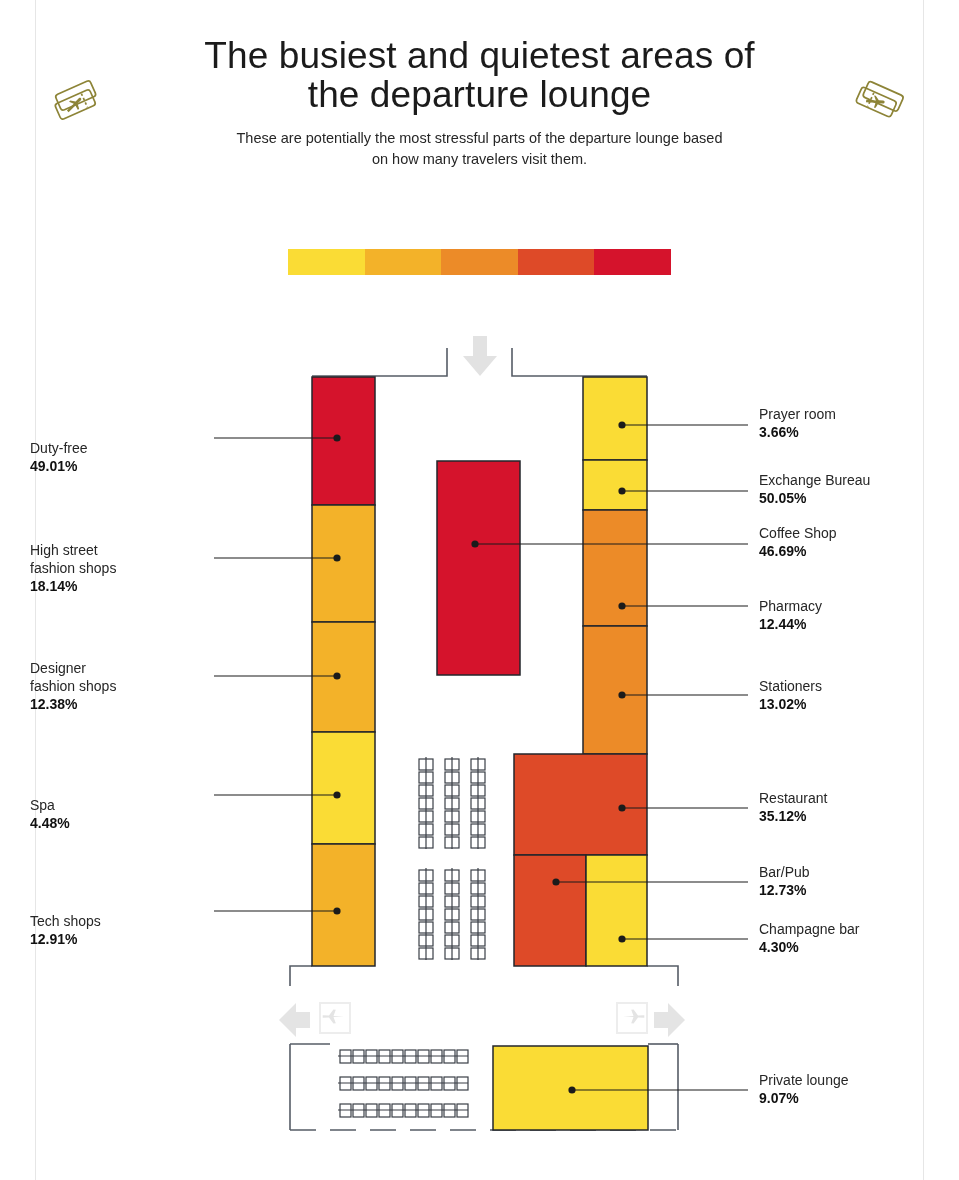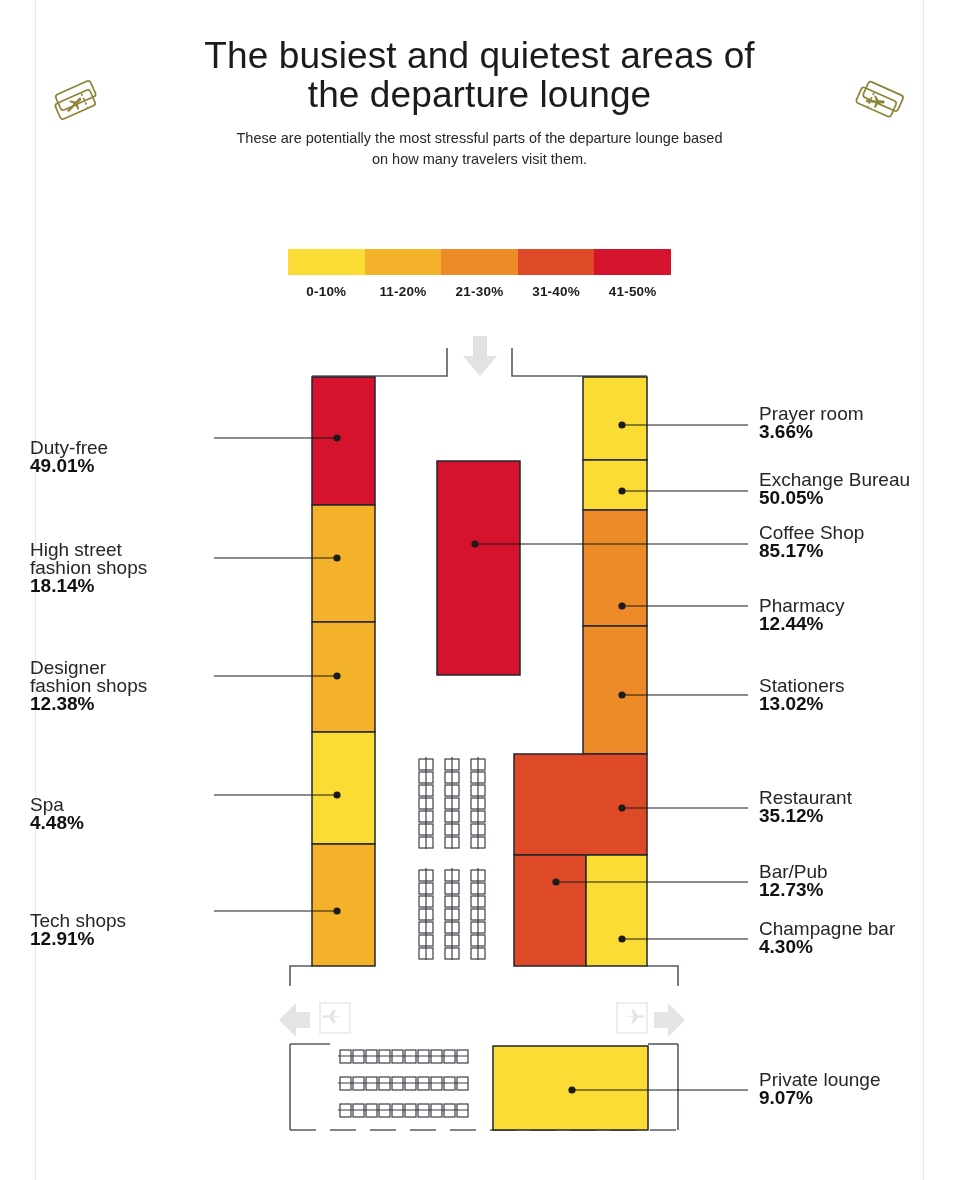--- a/index.html
+++ b/index.html
@@ -36,21 +36,21 @@
   .legend-labels span{
     flex:1 1 0;text-align:center;font-size:13.5px;font-weight:700;color:#1b1b1b;
     letter-spacing:.2px;
   }
 
   
   .map{position:absolute;left:0;top:330px;width:959px;height:820px;}
   .map svg{display:block;}
 
   
-  .lbl{position:absolute;font-size:19px;line-height:18px;color:#1b1b1b;}
+  .lbl{position:absolute;font-size:14px;line-height:18px;color:#1b1b1b;}
   .lbl .nm{font-weight:400;color:#262626;display:block;}
   .lbl .pc{font-weight:700;color:#111;display:block;}
   .lbl.left{text-align:left;margin-top:21px;}
   .lbl.right{text-align:left;}
 </style>
 </head>
 <body>
 
 <div class="page-rule left"></div>
 <div class="page-rule right"></div>
@@ -85,27 +85,20 @@
   </svg>
 </div>
 
 <div class="legend">
   <div class="legend-bar">
     <span style="background:#FADC35"></span>
     <span style="background:#F3B229"></span>
     <span style="background:#EC8B28"></span>
     <span style="background:#DE4A28"></span>
     <span style="background:#D5132C"></span>
-  </div>
-  <div class="legend-labels">
-    <span>0-10%</span>
-    <span>11-20%</span>
-    <span>21-30%</span>
-    <span>31-40%</span>
-    <span>41-50%</span>
   </div>
 </div>
 
 <div class="map">
 <svg width="959" height="820" viewBox="0 330 959 820" xmlns="http://www.w3.org/2000/svg">
 
   <g fill="none" stroke="#565c66" stroke-width="1.6">
     <path d="M447 348 V376 H312"></path>
     <path d="M512 348 V376 H647"></path>
     <path d="M312 966 H290 V986"></path>
@@ -332,21 +325,21 @@
 <div class="lbl right" style="left:759px;top:405px;width:190px;">
   <span class="nm">Prayer room</span>
   <span class="pc">3.66%</span>
 </div>
 <div class="lbl right" style="left:759px;top:471px;width:190px;">
   <span class="nm">Exchange Bureau</span>
   <span class="pc">50.05%</span>
 </div>
 <div class="lbl right" style="left:759px;top:524px;width:190px;">
   <span class="nm">Coffee Shop</span>
-  <span class="pc">85.17%</span>
+  <span class="pc">46.69%</span>
 </div>
 <div class="lbl right" style="left:759px;top:597px;width:190px;">
   <span class="nm">Pharmacy</span>
   <span class="pc">12.44%</span>
 </div>
 <div class="lbl right" style="left:759px;top:677px;width:190px;">
   <span class="nm">Stationers</span>
   <span class="pc">13.02%</span>
 </div>
 <div class="lbl right" style="left:759px;top:789px;width:190px;">

